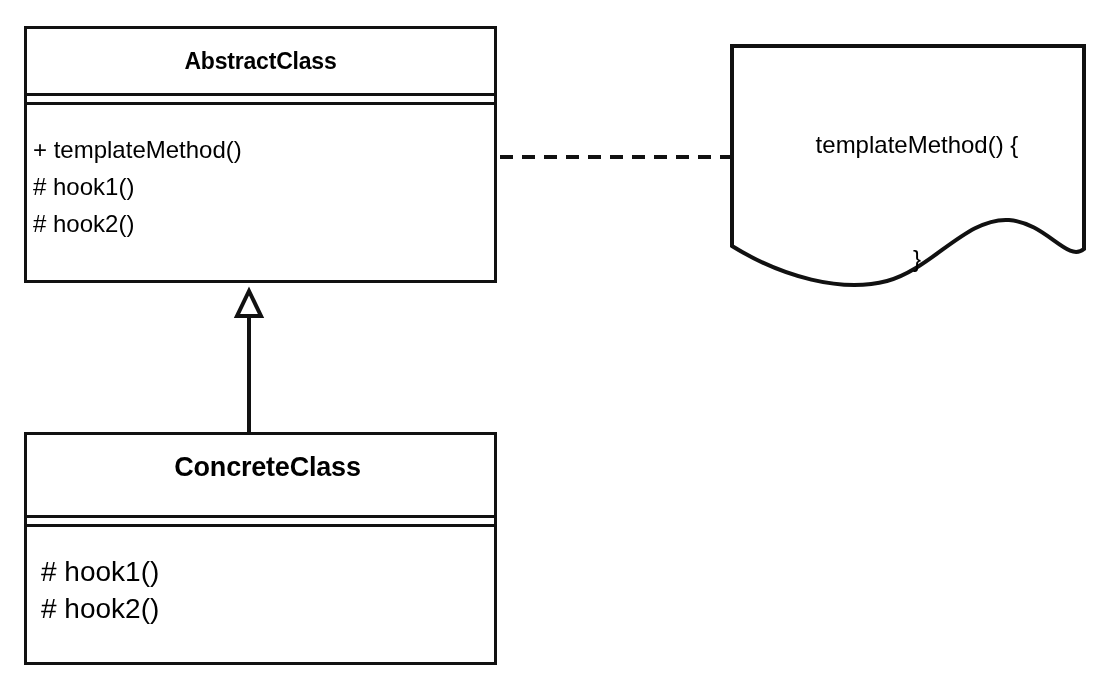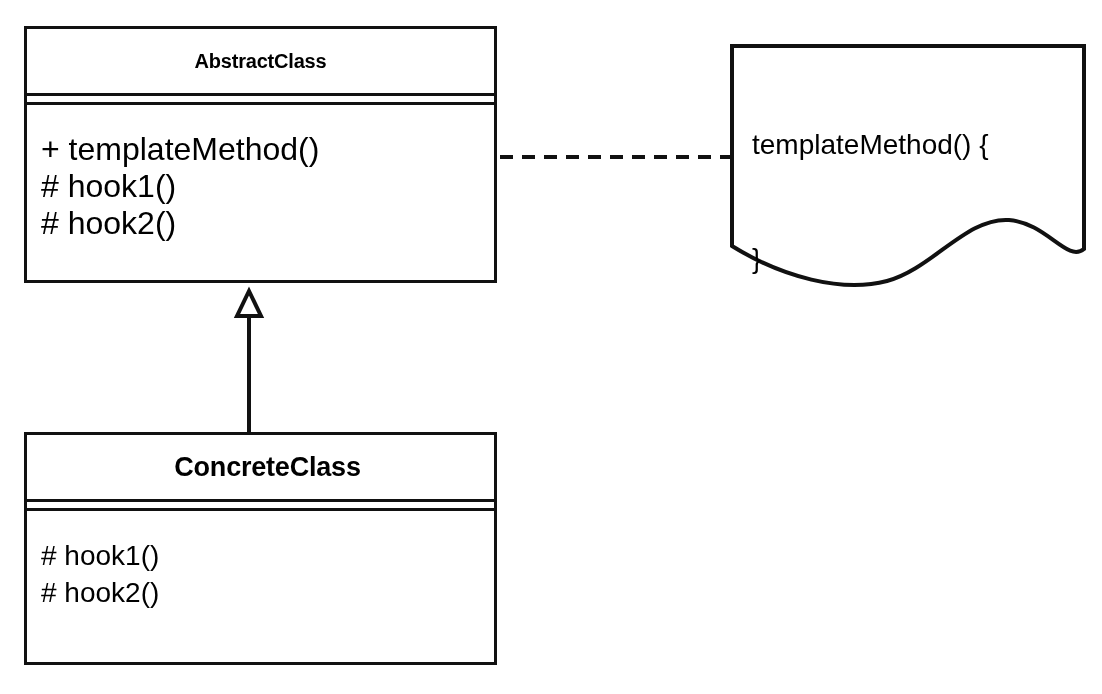--- a/index.html
+++ b/index.html
@@ -96,49 +96,49 @@
 
   <svg id="connectors" viewBox="0 0 1102 694" xmlns="http://www.w3.org/2000/svg">
 
     <line x1="500" y1="157" x2="731" y2="157" stroke="#111111" stroke-width="4" stroke-dasharray="13 9" stroke-linecap="butt"></line>
 
     <line x1="249" y1="432" x2="249" y2="314" stroke="#111111" stroke-width="4"></line>
     <polygon points="249,291 261,316 237,316" fill="#ffffff" stroke="#111111" stroke-width="4" stroke-linejoin="miter"></polygon>
   </svg>
 
   <div class="uml-class" style="left:24px; top:26px; width:473px; height:257px;">
-    <div class="uml-class-title" style="height:64px; line-height:64px; font-size:20px;">AbstractClass</div>
+    <div class="uml-class-title" style="height:64px; line-height:64px; font-size:23px;">AbstractClass</div>
     <div class="uml-sep" style="height:12px;"></div>
-    <div class="uml-members" style="padding:26px 0 0 14px; font-size:32px; line-height:37px;">
+    <div class="uml-members" style="padding:26px 0 0 6px; font-size:24px; line-height:37px;">
       <div class="uml-member">+ templateMethod()</div>
       <div class="uml-member"># hook1()</div>
       <div class="uml-member"># hook2()</div>
     </div>
   </div>
 
   <div class="uml-class" style="left:24px; top:432px; width:473px; height:233px;">
-    <div class="uml-class-title" style="height:64px; line-height:64px; font-size:27px;padding-left:14px;">ConcreteClass</div>
+    <div class="uml-class-title" style="height:80px; line-height:64px; font-size:27px;padding-left:14px;">ConcreteClass</div>
     <div class="uml-sep" style="height:12px;"></div>
     <div class="uml-members" style="padding:26px 0 0 14px; font-size:28px; line-height:37px;">
       <div class="uml-member"># hook1()</div>
       <div class="uml-member"># hook2()</div>
     </div>
   </div>
 
   <div id="note-wrap">
     <svg id="note-svg" viewBox="0 0 362 248" xmlns="http://www.w3.org/2000/svg">
 
       <path d="M 5 5
                L 357 5
                L 357 208
                C 340 222, 320 182, 282 179
                C 240 176, 205 228, 160 240
                C 115 252, 55 236, 5 205
                Z" fill="#ffffff" stroke="#111111" stroke-width="4" stroke-linejoin="miter" stroke-linecap="butt"></path>
     </svg>
 
-    <div id="note-text" style="font-size:28px; line-height:38px;">
+    <div id="note-text" style="font-size:24px; line-height:38px;text-align:center;">
       <div class="note-line">templateMethod() {</div>
       <div class="note-line">}</div>
     </div>
   </div>
 
 </div>
 
 </body></html>

